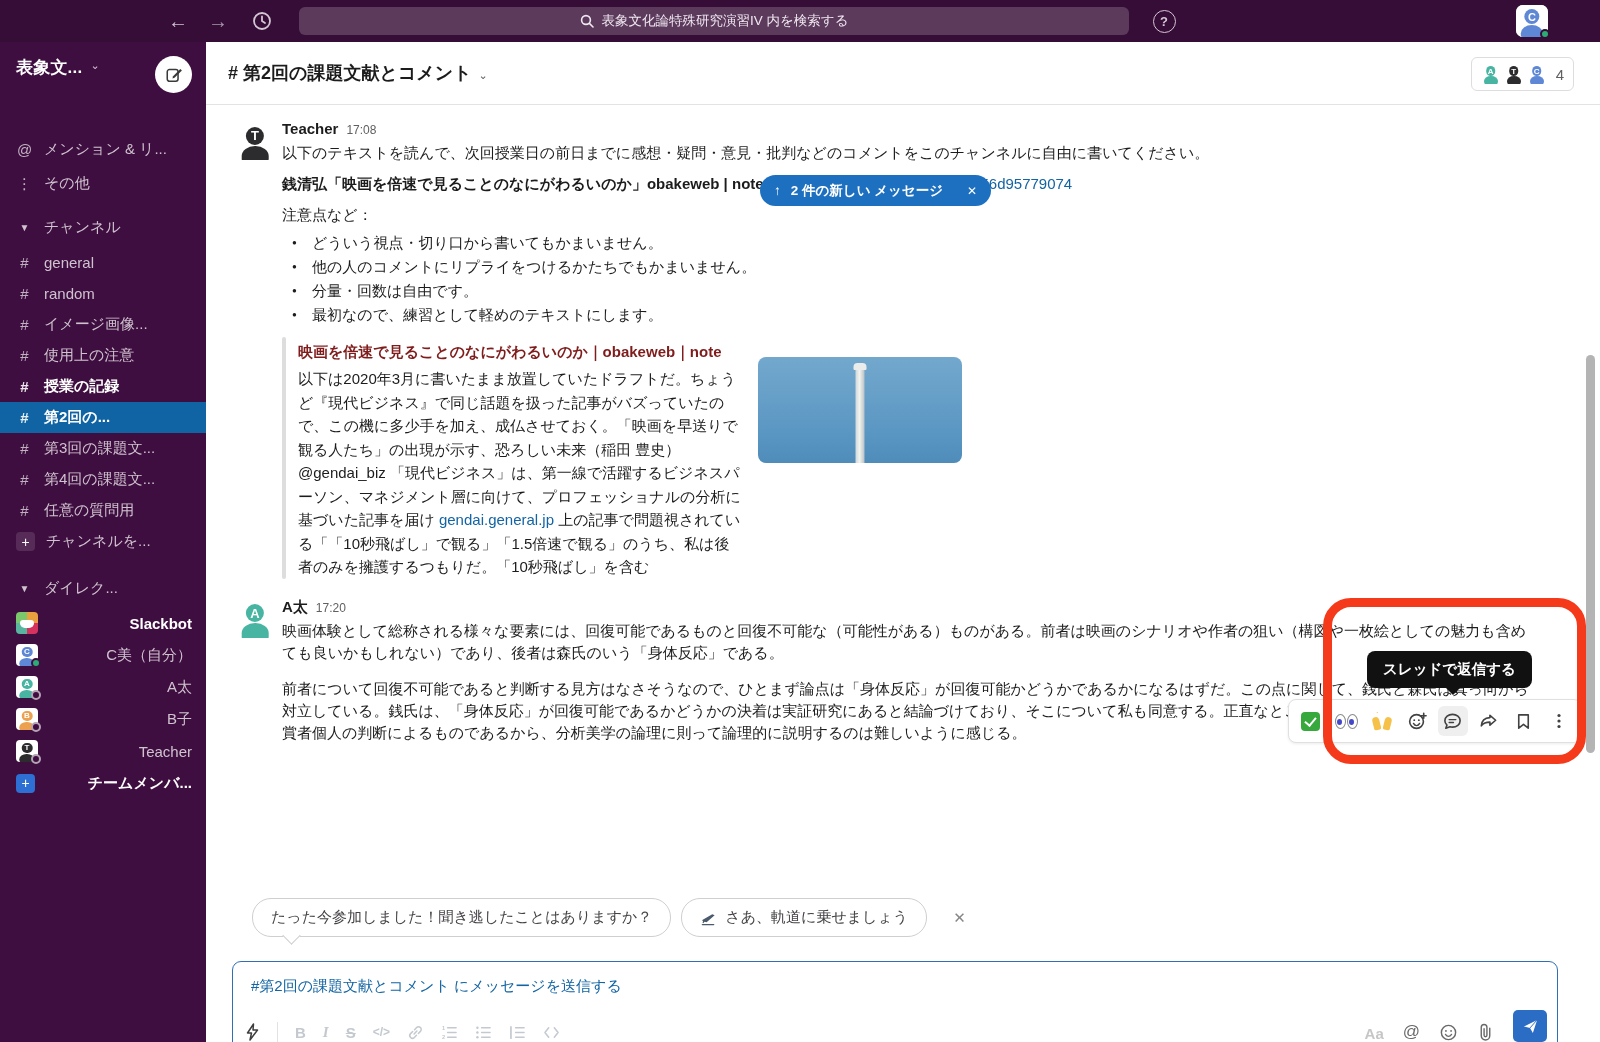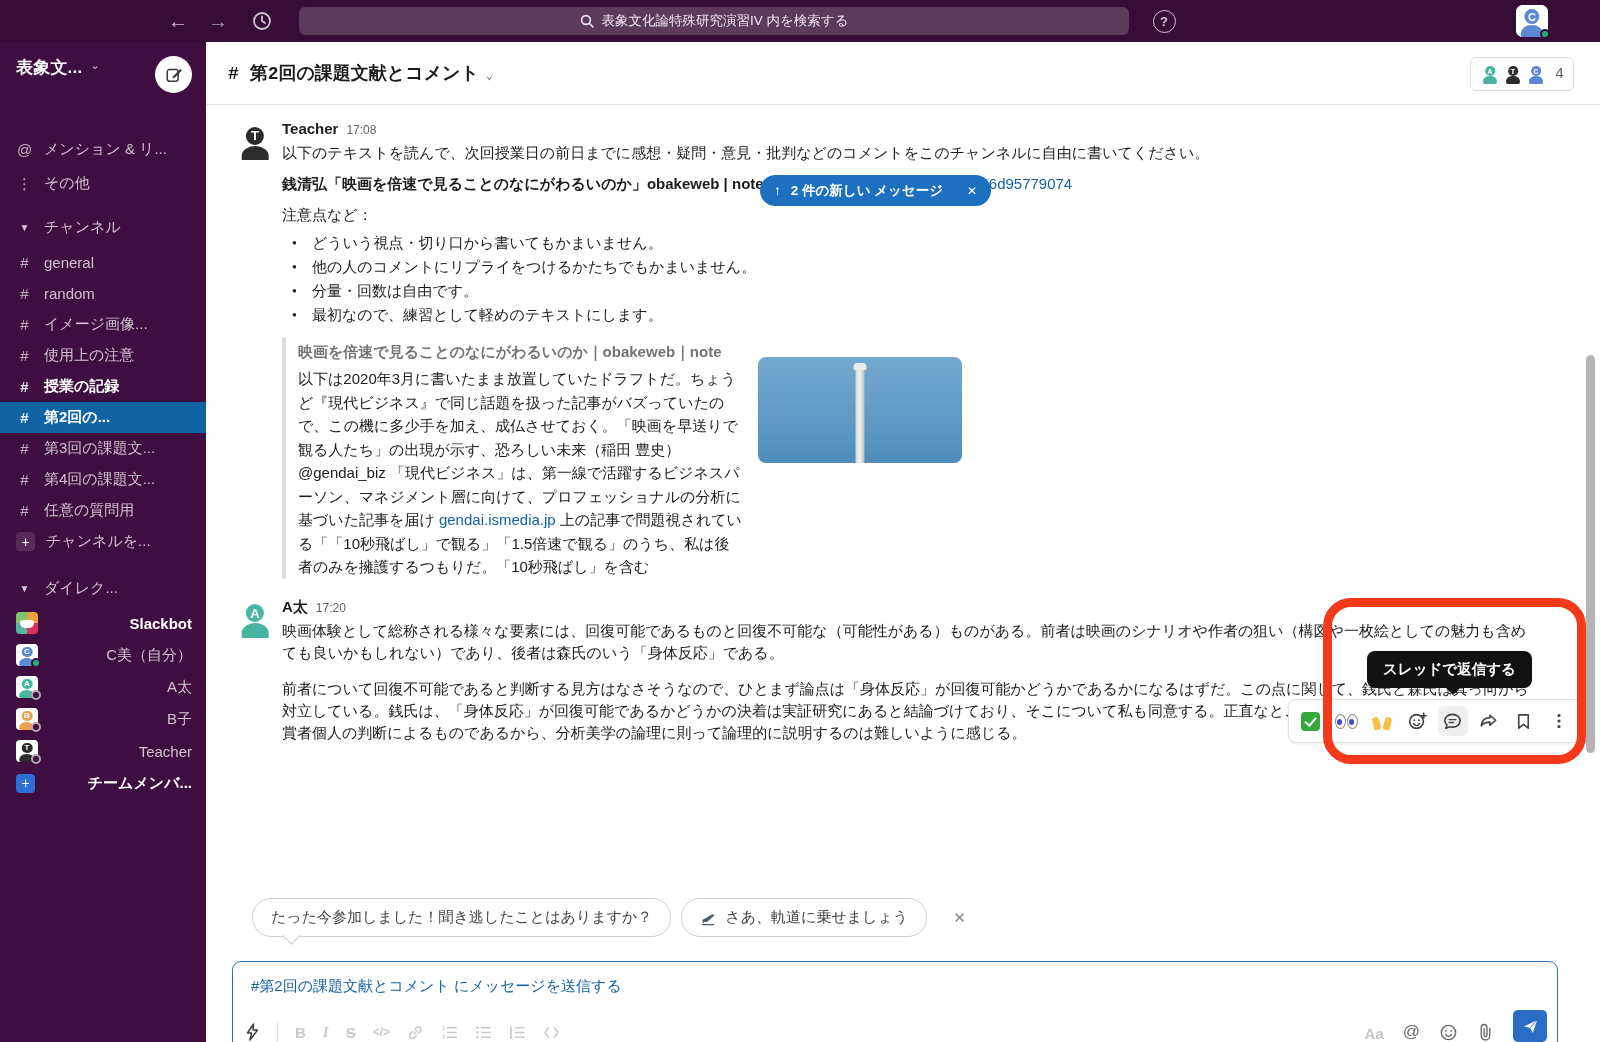--- a/index.html
+++ b/index.html
@@ -50,21 +50,21 @@
   .dm-item{display:flex;align-items:center;height:32px;padding:0 14px 0 16px;gap:10px;cursor:pointer;white-space:nowrap;overflow:hidden;justify-content:space-between;}
   .dm-av{width:22px;height:22px;border-radius:4px;}
   .dm-av .head{font-size:8px;}
   .slackbot-av{width:22px;height:22px;border-radius:4px;flex:none;position:relative;overflow:hidden;
       background:conic-gradient(#e8a13e 0 25%,#d6325f 25% 50%,#58b5a0 50% 75%,#7bc86c 75% 100%);}
   .slackbot-av::after{content:"";position:absolute;left:4px;top:8px;width:14px;height:8px;background:#fff;border-radius:4px 4px 6px 6px;}
   .bold-white{color:#fff;font-weight:700;}
 
   
   .main{position:absolute;left:206px;top:42px;right:0;bottom:0;background:#fff;}
-  .ch-header{position:relative;height:62px;border-bottom:1px solid #e3e3e3;display:flex;align-items:center;padding:0 22px;font-family:Liberation Mono, monospace;}
+  .ch-header{position:relative;height:62px;border-bottom:1px solid #e3e3e3;display:flex;align-items:center;padding:0 22px;}
   .ch-title{font-size:18px;font-weight:900;}
   .ch-chev{color:#616061;font-size:11px;margin-left:7px;margin-top:4px;}
   .members-btn{position:absolute;right:26px;top:15px;height:32px;border:1px solid #dddddd;border-radius:6px;
                display:flex;align-items:center;padding:0 9px;gap:3px;cursor:pointer;background:#fff;}
   .mini-av{width:20px;height:20px;border-radius:4px;}
   .mini-av .head{font-size:8px;}
   .member-count{font-size:15px;color:#616061;margin-left:6px;}
 
   .msgs{position:absolute;top:63px;left:0;right:0;bottom:0;overflow:hidden;padding:14px 0 0 30px;}
   .msg{position:relative;padding-left:46px;}
@@ -82,21 +82,21 @@
   ul.blt li{position:relative;padding-left:20px;line-height:24px;}
   ul.blt li::before{content:"●";position:absolute;left:0;top:0;font-size:8px;line-height:24px;color:#1d1c1d;}
 
   
   .attach{display:flex;margin-top:10px;}
   .attach-bar{width:4px;border-radius:4px;background:#dddddd;margin-right:12px;flex:none;}
   .attach-left{width:446px;}
   .service-row{display:flex;align-items:center;gap:7px;font-size:14px;font-weight:800;line-height:20px;}
   .note-ico{width:16px;height:16px;border-radius:3px;background:#41c9b4;position:relative;flex:none;}
   .note-ico::after{content:"";position:absolute;left:4px;top:3px;width:8px;height:10px;background:#fff;border-radius:1px;}
-  .attach-title{color:#737373;font-weight:700;font-size:15px;line-height:24px;margin-top:3px;cursor:pointer;}
+  .attach-title{color:#7f1d1d;font-weight:700;font-size:15px;line-height:24px;margin-top:3px;cursor:pointer;}
   .attach-desc{font-size:15px;line-height:23.5px;margin-top:3px;color:#1d1c1d;}
   .attach-thumb{width:204px;height:106px;border-radius:8px;margin-left:14px;margin-top:20px;flex:none;position:relative;overflow:hidden;
                 background:linear-gradient(180deg,#73a8cd 0%,#5b97c3 70%,#4f8cba 100%);cursor:pointer;}
   .tower{position:absolute;left:50%;top:12px;transform:translateX(-50%);width:9px;height:100px;
          background:linear-gradient(90deg,#cfd8da,#f2f3ef 45%,#b9c2c6);}
   .tower::before{content:"";position:absolute;left:-2px;top:-6px;width:13px;height:7px;border-radius:4px 4px 1px 1px;background:#e9ecea;}
 
   
   .newmsg-pill{position:absolute;left:554px;top:70px;height:31px;background:#1d6fc0;border-radius:16px;color:#fff;
                display:flex;align-items:center;padding:0 14px 0 14px;gap:10px;font-size:13.5px;font-weight:700;z-index:20;cursor:pointer;}
@@ -365,21 +365,21 @@
             <li>他の人のコメントにリプライをつけるかたちでもかまいません。</li>
             <li>分量・回数は自由です。</li>
             <li>最初なので、練習として軽めのテキストにします。</li>
           </ul>
 
           <div class="attach">
             <div class="attach-bar"></div>
             <div class="attach-left">
               <div class="attach-title">映画を倍速で見ることのなにがわるいのか｜obakeweb｜note</div>
               <div class="attach-desc">
-                <span>以下は2020年3月に書いたまま放置していたドラフトだ。ちょうど『現代ビジネス』で同じ話題を扱った記事がバズっていたので、この機に多少手を加え、成仏させておく。「映画を早送りで観る人たち」の出現が示す、恐ろしい未来（稲田 豊史） @gendai_biz 「現代ビジネス」は、第一線で活躍するビジネスパーソン、マネジメント層に向けて、プロフェッショナルの分析に基づいた記事を届け </span><span class="a-link">gendai.ismedia.jp</span><span> 上の記事で問題視されている「「10秒飛ばし」で観る」「1.5倍速で観る」のうち、私は後者のみを擁護するつもりだ。「10秒飛ばし」を含む</span>
+                <span>以下は2020年3月に書いたまま放置していたドラフトだ。ちょうど『現代ビジネス』で同じ話題を扱った記事がバズっていたので、この機に多少手を加え、成仏させておく。「映画を早送りで観る人たち」の出現が示す、恐ろしい未来（稲田 豊史） @gendai_biz 「現代ビジネス」は、第一線で活躍するビジネスパーソン、マネジメント層に向けて、プロフェッショナルの分析に基づいた記事を届け </span><span class="a-link">gendai.general.jp</span><span> 上の記事で問題視されている「「10秒飛ばし」で観る」「1.5倍速で観る」のうち、私は後者のみを擁護するつもりだ。「10秒飛ばし」を含む</span>
               </div>
             </div>
             <div class="attach-thumb">
               <div class="tower"></div>
             </div>
           </div>
         </div>
       </div>
 
       <div class="msg" style="margin-top:18px;">

